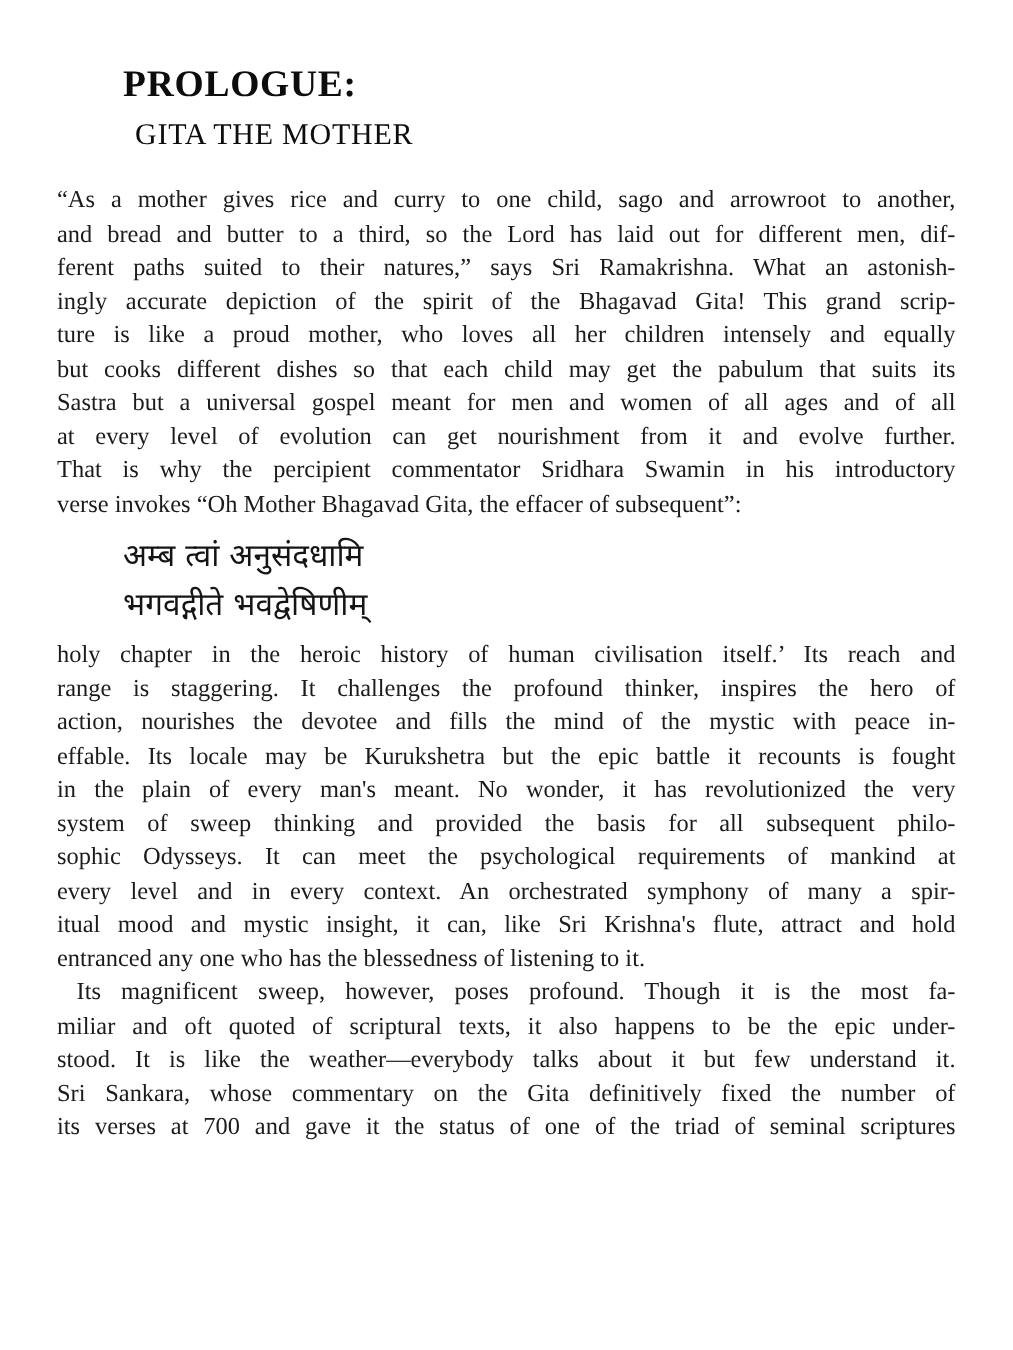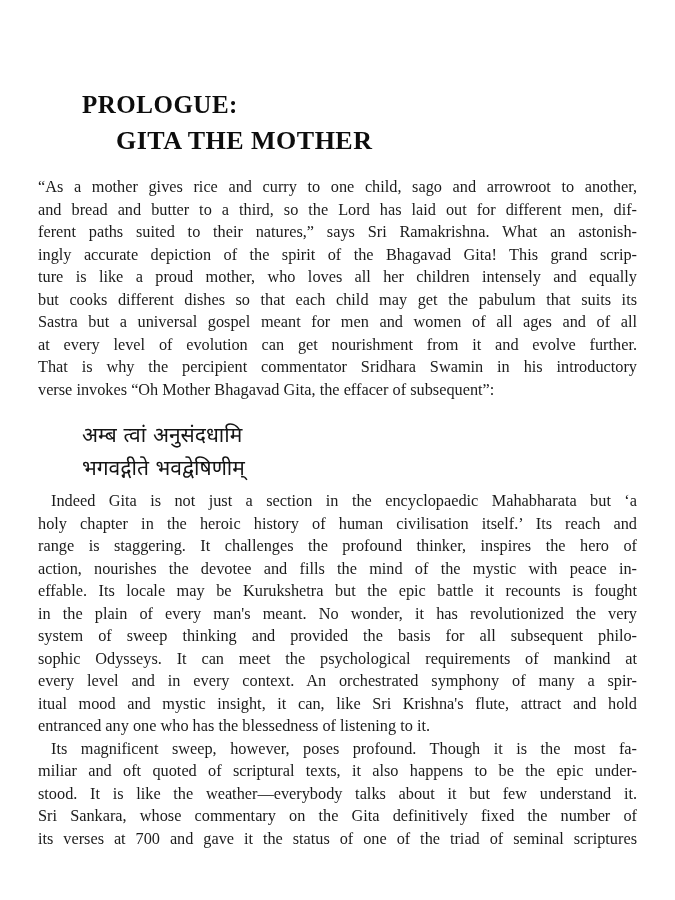--- a/index.html
+++ b/index.html
@@ -10,35 +10,35 @@
   .page {
     position: relative;
     width: 675px;
     height: 900px;
     background: #ffffff;
     overflow: hidden;
     font-family: "Liberation Serif", serif;
     color: #1b1b1b;
   }
   .title-block {
-    padding-top: 92px;
+    padding-top: 44px;
   }
   .title-line-1 {
     margin-left: 82px;
     font-size: 25px;
     font-weight: bold;
     color: #0d0d0d;
     letter-spacing: 0.5px;
     line-height: 1;
   }
   .title-line-2 {
-    margin-left: 116px;
+    margin-left: 90px;
     margin-top: 11px;
-    font-size: 26px;
-    font-weight: bold;
+    font-size: 20px;
+    font-weight: normal;
     color: #0d0d0d;
     letter-spacing: 0.5px;
     line-height: 1;
   }
   .body-text {
     margin: 22px 38px 0 38px;
     font-size: 16.3px;
   }
   .bl {
     line-height: 22.5px;
@@ -49,21 +49,21 @@
   }
   
   .bl { white-space: normal; }
   .bl.last {
     text-align-last: left;
   }
   .bl.ind {
     text-indent: 13px;
   }
   .sanskrit {
-    margin: 18px 0 5px 44px;
+    margin: 7px 0 5px 44px;
     font-size: 21px;
     font-family: "DejaVu Sans", sans-serif;
     color: #141414;
   }
   .sk-line {
     line-height: 33px;
     text-align: left;
   }
 </style>
 </head>
@@ -90,21 +90,20 @@
       <div class="bl">That is why the percipient commentator Sridhara Swamin in his introductory</div>
       <div class="bl last">verse invokes “Oh Mother Bhagavad Gita, the effacer of subsequent”:</div>
     </div>
 
     <div class="sanskrit">
       <div class="sk-line">अम्ब त्वां अनुसंदधामि</div>
       <div class="sk-line">भगवद्गीते भवद्वेषिणीम्</div>
     </div>
 
     <div>
-      <div class="bl ind">Indeed Gita is not just a section in the encyclopaedic Mahabharata but ‘a</div>
       <div class="bl">holy chapter in the heroic history of human civilisation itself.’ Its reach and</div>
       <div class="bl">range is staggering. It challenges the profound thinker, inspires the hero of</div>
       <div class="bl">action, nourishes the devotee and fills the mind of the mystic with peace in-</div>
       <div class="bl">effable. Its locale may be Kurukshetra but the epic battle it recounts is fought</div>
       <div class="bl">in the plain of every man's meant. No wonder, it has revolutionized the very</div>
       <div class="bl">system of sweep thinking and provided the basis for all subsequent philo-</div>
       <div class="bl">sophic Odysseys. It can meet the psychological requirements of mankind at</div>
       <div class="bl">every level and in every context. An orchestrated symphony of many a spir-</div>
       <div class="bl">itual mood and mystic insight, it can, like Sri Krishna's flute, attract and hold</div>
       <div class="bl last">entranced any one who has the blessedness of listening to it.</div>

